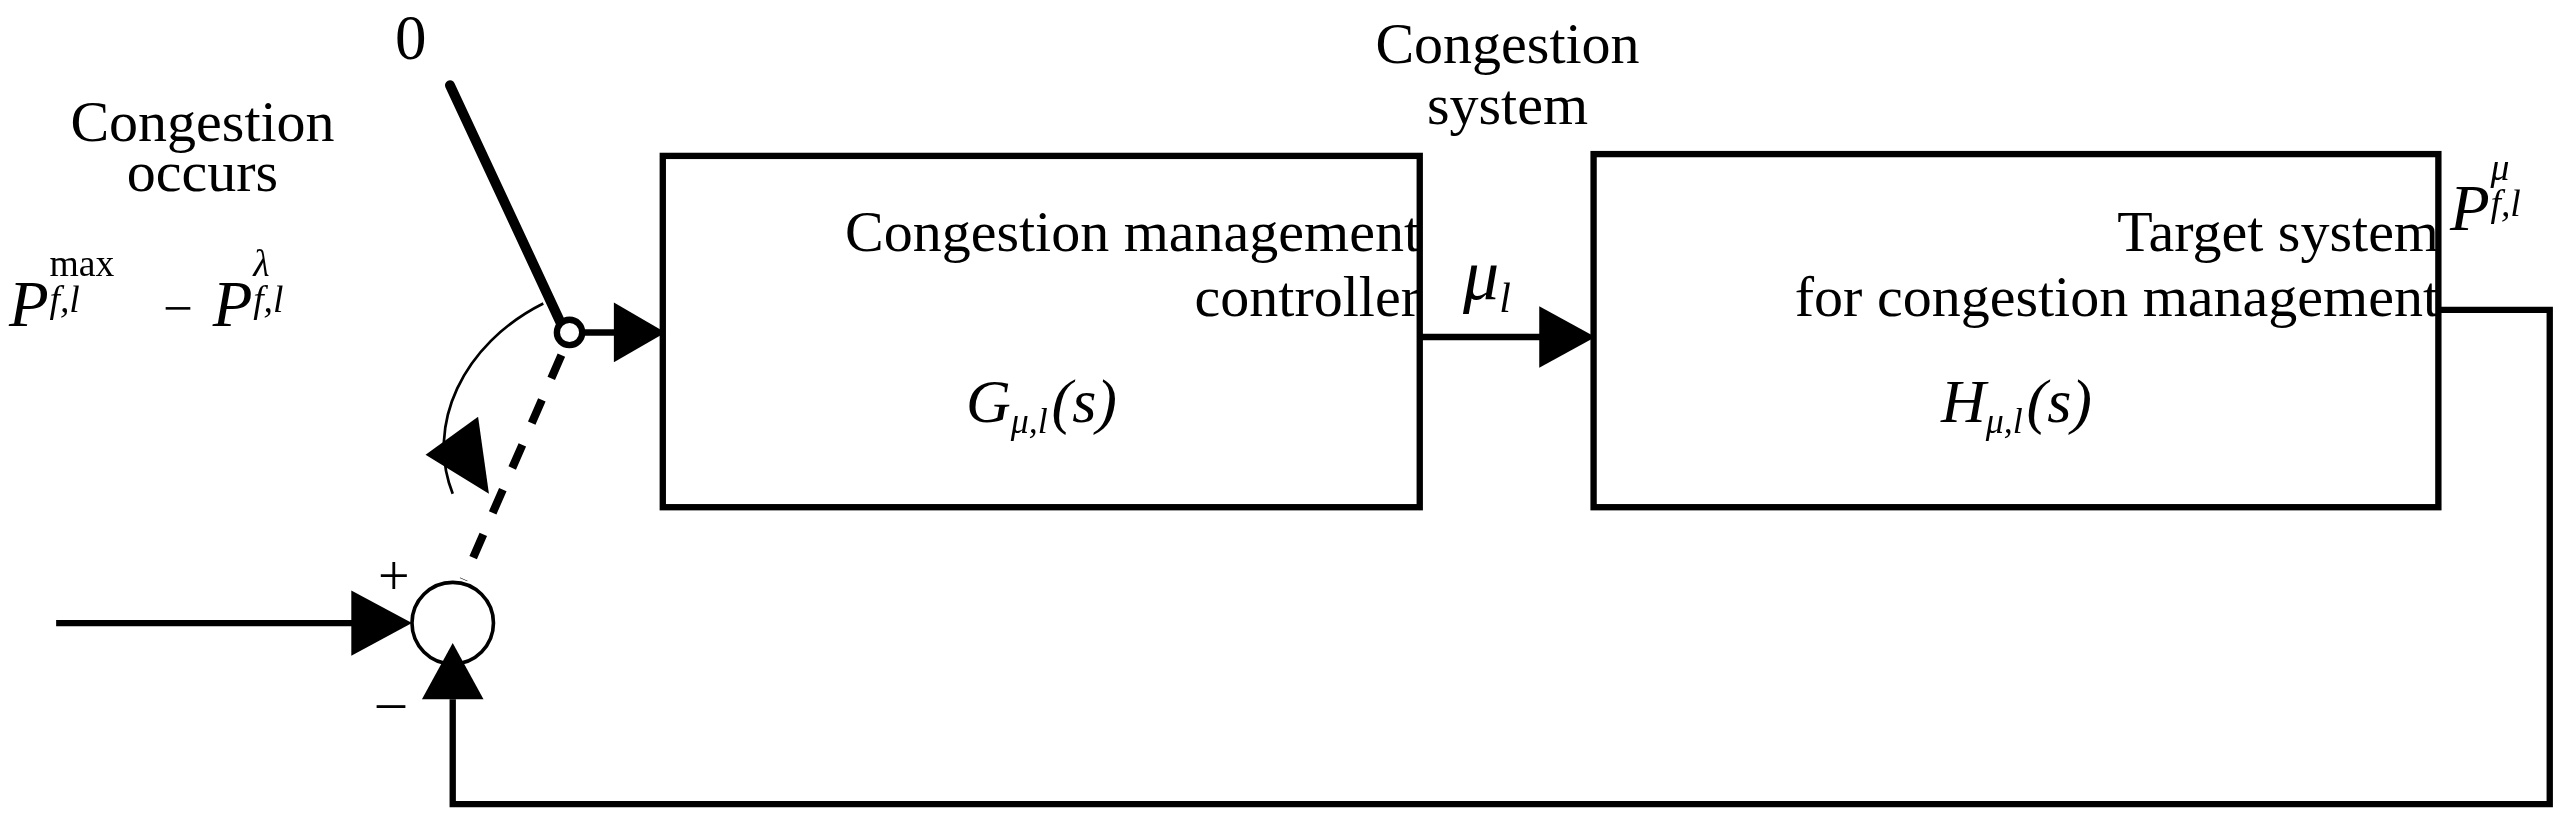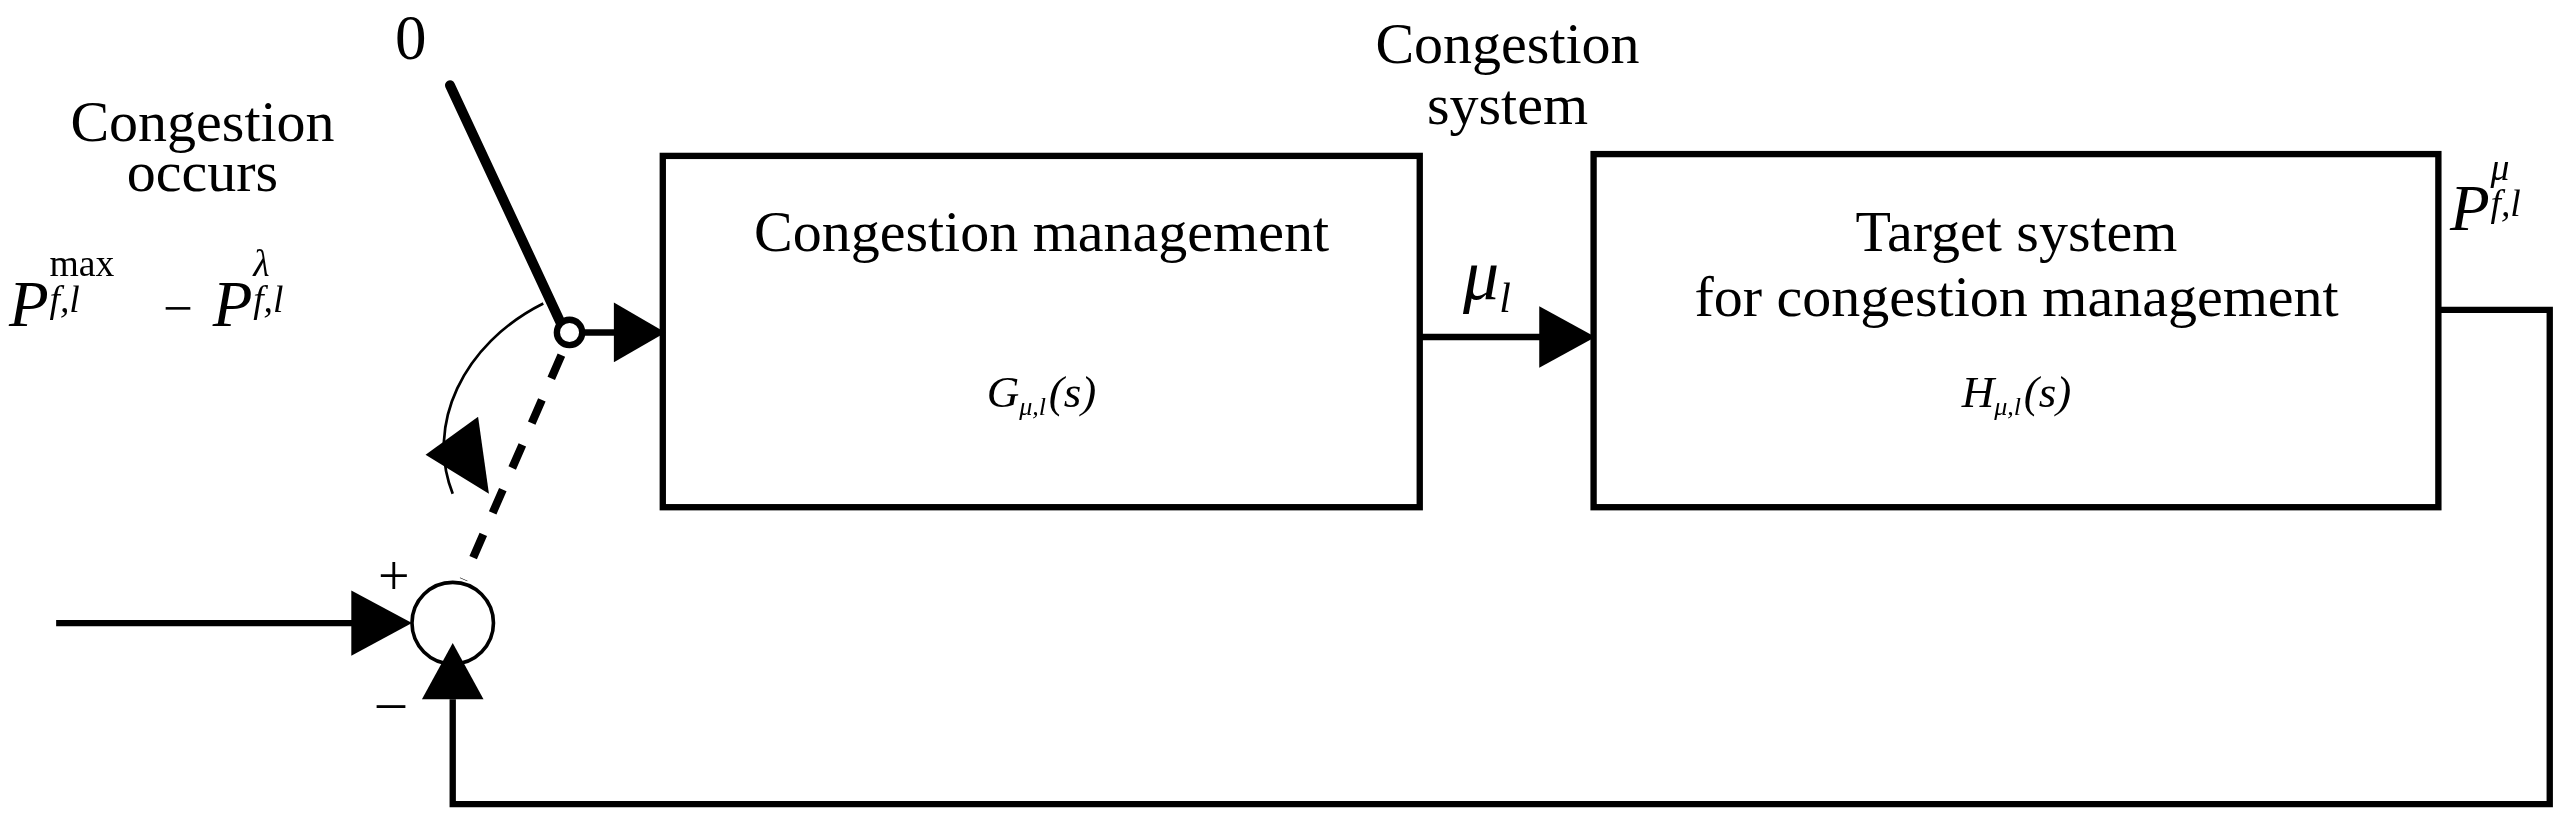--- a/index.html
+++ b/index.html
@@ -69,37 +69,37 @@
   .lbl {
     position: absolute;
     color: #000000;
     white-space: nowrap;
     line-height: 1.06;
     font-family: "Liberation Serif", "DejaVu Serif", serif;
   }
   .lbl-center { text-align: center; }
   .t-zero { font-size: 63px; }
   .t-note { font-size: 58px; }
-  .t-box  { font-size: 58px; }
+  .t-box  { font-size: 58px; text-align: right; }
   .t-price { font-size: 58px; }
   .math {
     font-style: italic;
     font-family: "Liberation Serif", "DejaVu Serif", serif;
   }
   .math sub, .math sup {
     font-size: 0.58em;
     font-style: italic;
   }
   .math sub { vertical-align: -0.30em; }
   .upright { font-style: normal; }
   .op-sign {
     font-style: normal;
     font-size: 53px;
   }
-  .tf { font-size: 45px; font-family: Liberation Serif, serif; }
+  .tf { font-size: 62px; font-family: Liberation Serif, serif; }
   .psub {
     display: inline-block;
     position: relative;
     width: 1.42em;
     height: 1em;
     vertical-align: baseline;
   }
   .psub .sup-part {
     position: absolute;
     left: 0.02em;
@@ -156,20 +156,21 @@
 
   <div class="lbl math" style="left:9px; top:261px; font-size:65px;">
     <span>P</span><span class="psub"><span class="sup-part upright">max</span><span class="sub-part">f,l</span></span><span class="op-sign" style="margin-left:0.42em;">−</span><span style="margin-left:0.30em;">P</span><span class="psub"><span class="sup-part">λ</span><span class="sub-part">f,l</span></span>
   </div>
 
   <div class="lbl op-sign" style="left:378px; top:547px; font-size:56px;">+</div>
 
   <div class="lbl op-sign" style="left:377px; top:672px; font-size:56px;">–</div>
 
   <div class="lbl t-box lbl-center" style="left:663px; top:201px; width:757px;">Congestion management</div>
+  <div class="lbl t-box lbl-center" style="left:663px; top:266px; width:757px;">controller</div>
   <div class="lbl lbl-center math tf" style="left:663px; top:369px; width:757px;">
     <span>G</span><sub>μ,l</sub><span style="margin-left:0.06em;">(s)</span>
   </div>
 
   <div class="lbl t-price lbl-center" style="left:1331px; top:12.7px; width:353px;">Congestion</div>
   <div class="lbl t-price lbl-center" style="left:1331px; top:74px; width:353px;">system</div>
 
   <div class="lbl math" style="left:1463px; top:237px; font-size:72px;">
     <span>μ</span><sub>l</sub>
   </div>

